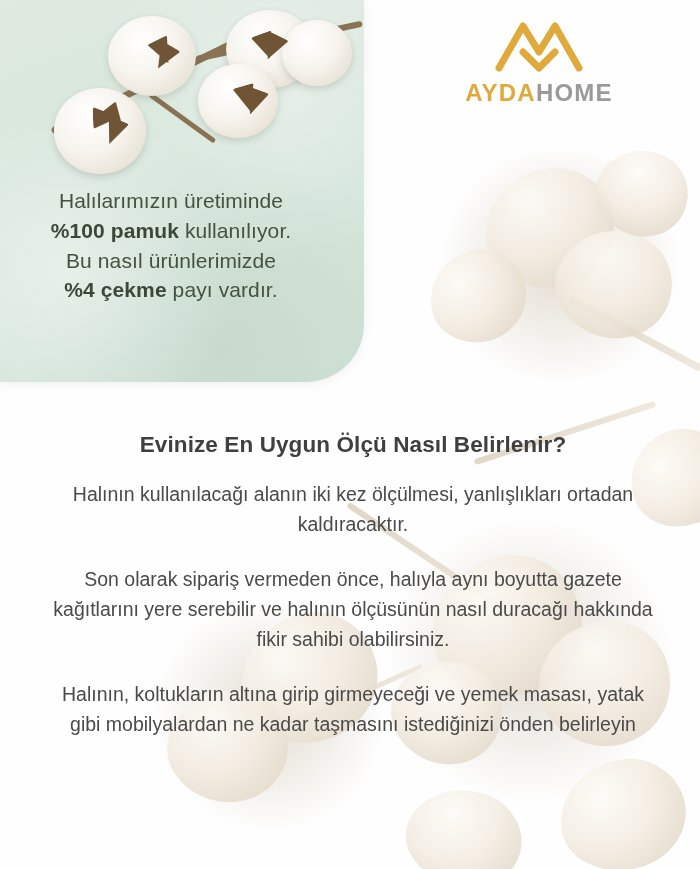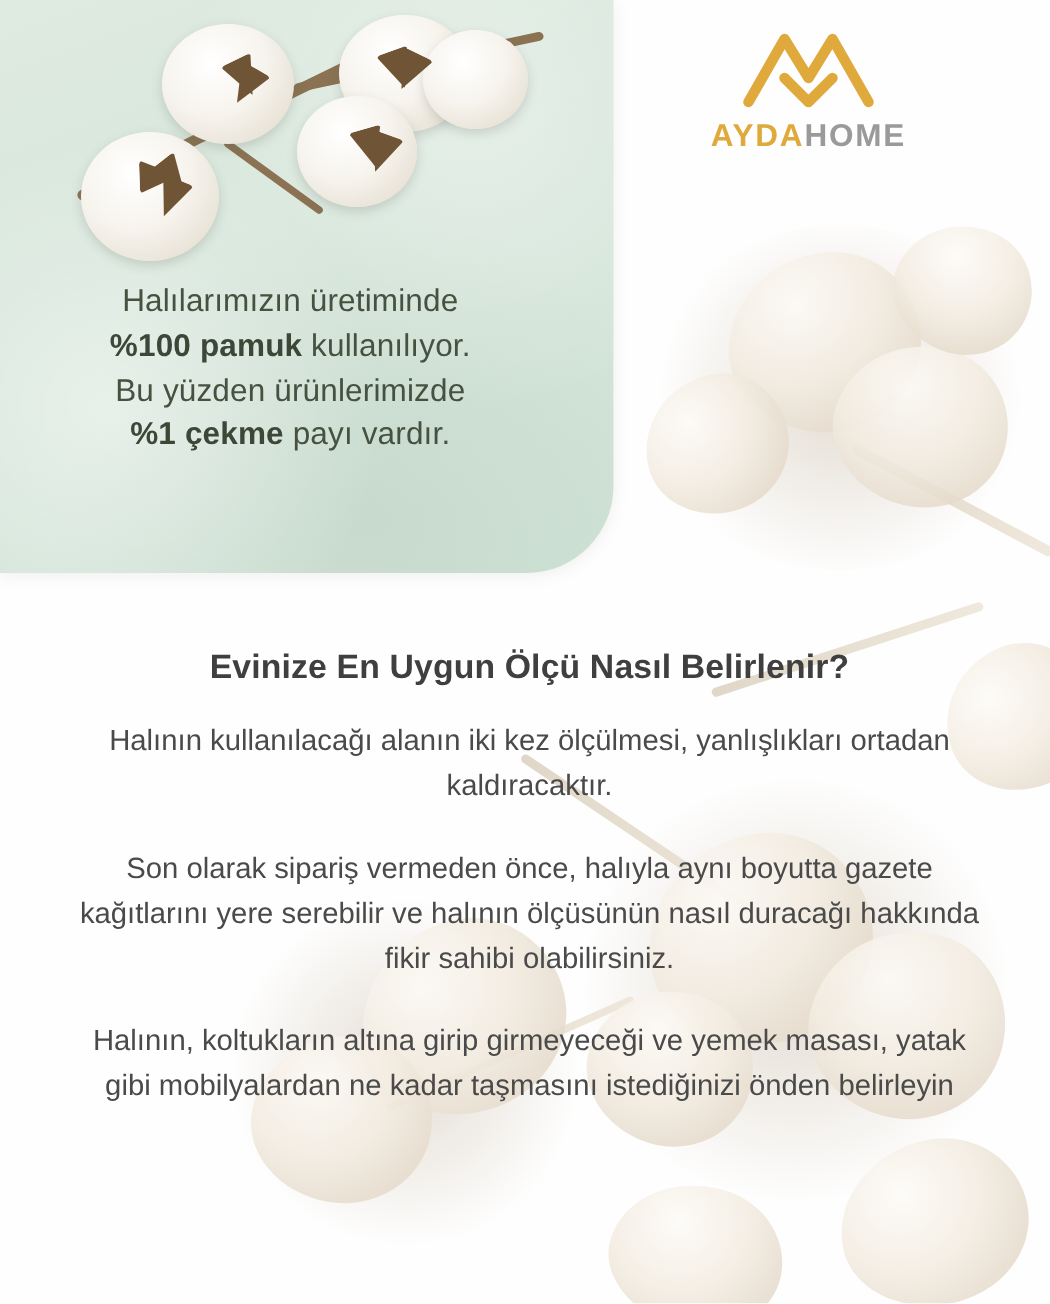--- a/index.html
+++ b/index.html
@@ -45,21 +45,21 @@
     background: linear-gradient(90deg, #d8cdb9, #ece3d4);
     border-radius: 3px;
     opacity: .8;
   }
 
   
   .photo-panel {
     position: absolute;
     left: 0;
     top: 0;
-    width: 409px;
+    width: 364px;
     height: 382px;
     border-bottom-right-radius: 58px;
     background: linear-gradient(160deg, #dfeae0 0%, #d8e7dc 35%, #cfe2d6 100%);
     overflow: hidden;
     box-shadow: 0 2px 10px rgba(120,130,120,.12);
   }
   .photo-panel .plaster {
     position: absolute;
     inset: 0;
     background:
@@ -109,21 +109,21 @@
     position: absolute;
     right: 86px;
     top: 18px;
     width: 150px;
     text-align: center;
   }
   .logo-mark { display: block; margin: 0 auto; }
   .logo-word {
     display: block;
     margin-top: 7px;
-    font-size: 21px;
+    font-size: 24px;
     font-weight: 700;
     letter-spacing: 1.2px;
   }
   .logo-word .ayda { color: #e0a93b; }
   .logo-word .home { color: #9a9a9a; }
 
   
   .content {
     position: absolute;
     left: 0;
@@ -199,22 +199,22 @@
       <div class="husk" style="left:160px;top:46px;transform:rotate(30deg);"></div>
       <div class="husk" style="left:250px;top:34px;transform:rotate(-20deg);"></div>
       <div class="husk" style="left:268px;top:36px;transform:rotate(26deg);"></div>
       <div class="husk" style="left:232px;top:86px;transform:rotate(-16deg);"></div>
       <div class="husk" style="left:248px;top:90px;transform:rotate(20deg);"></div>
     </div>
 
     <div class="panel-text">
       <span class="line">Halılarımızın üretiminde</span>
       <span class="line"><b>%100 pamuk</b> kullanılıyor.</span>
-      <span class="line">Bu yüzden ürünlerimizde</span>
-      <span class="line"><b>%1 çekme</b> payı vardır.</span>
+      <span class="line">Bu nasıl ürünlerimizde</span>
+      <span class="line"><b>%4 çekme</b> payı vardır.</span>
     </div>
   </div>
 
   <div class="logo">
     <svg class="logo-mark" width="92" height="54" viewBox="0 0 92 54" aria-hidden="true">
       <path d="M6 50 L30 8 L46 34 L62 8 L86 50" fill="none" stroke="#e0a93b" stroke-width="7" stroke-linecap="round" stroke-linejoin="round"></path>
       <path d="M30 34 L46 50 L62 34" fill="none" stroke="#e0a93b" stroke-width="7" stroke-linecap="round" stroke-linejoin="round"></path>
     </svg>
     <span class="logo-word">
       <span class="ayda">AYDA</span><span class="home">HOME</span>

